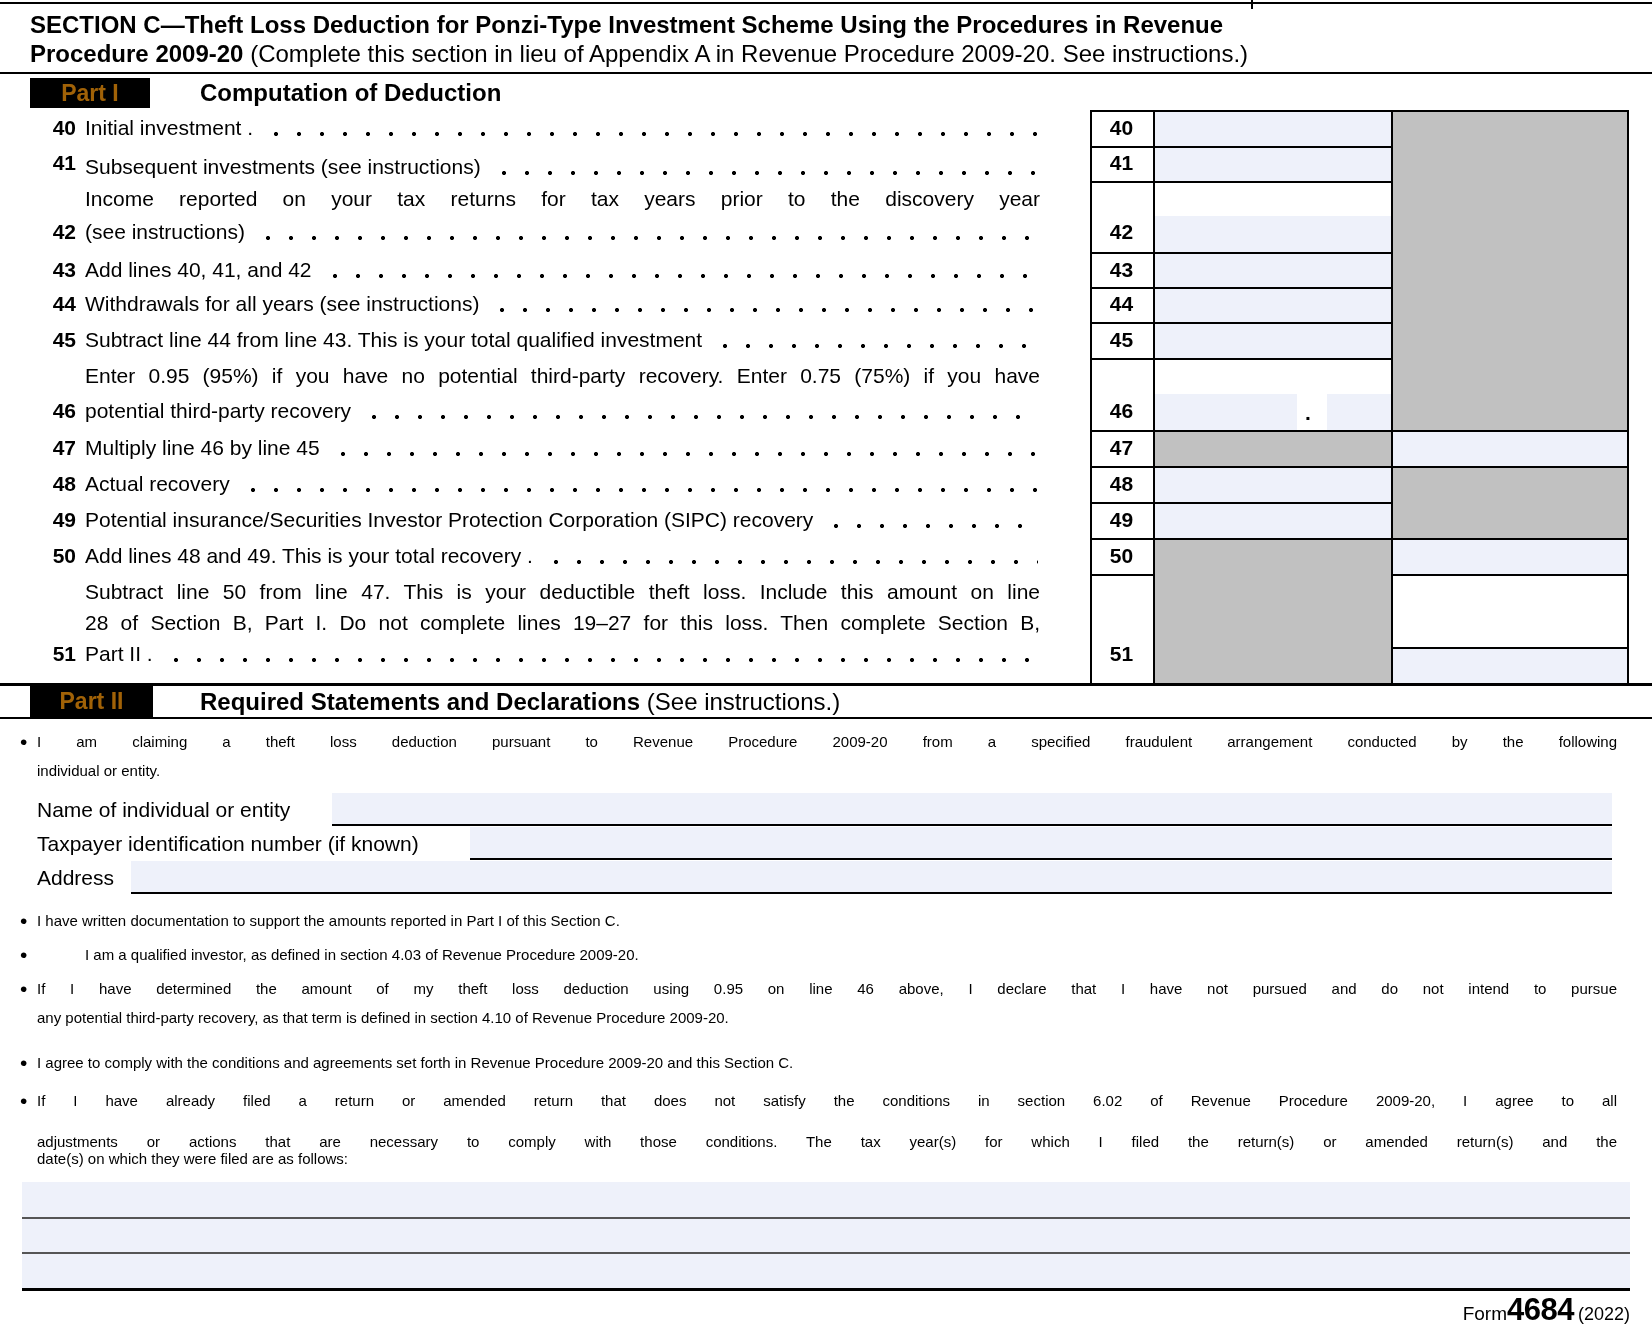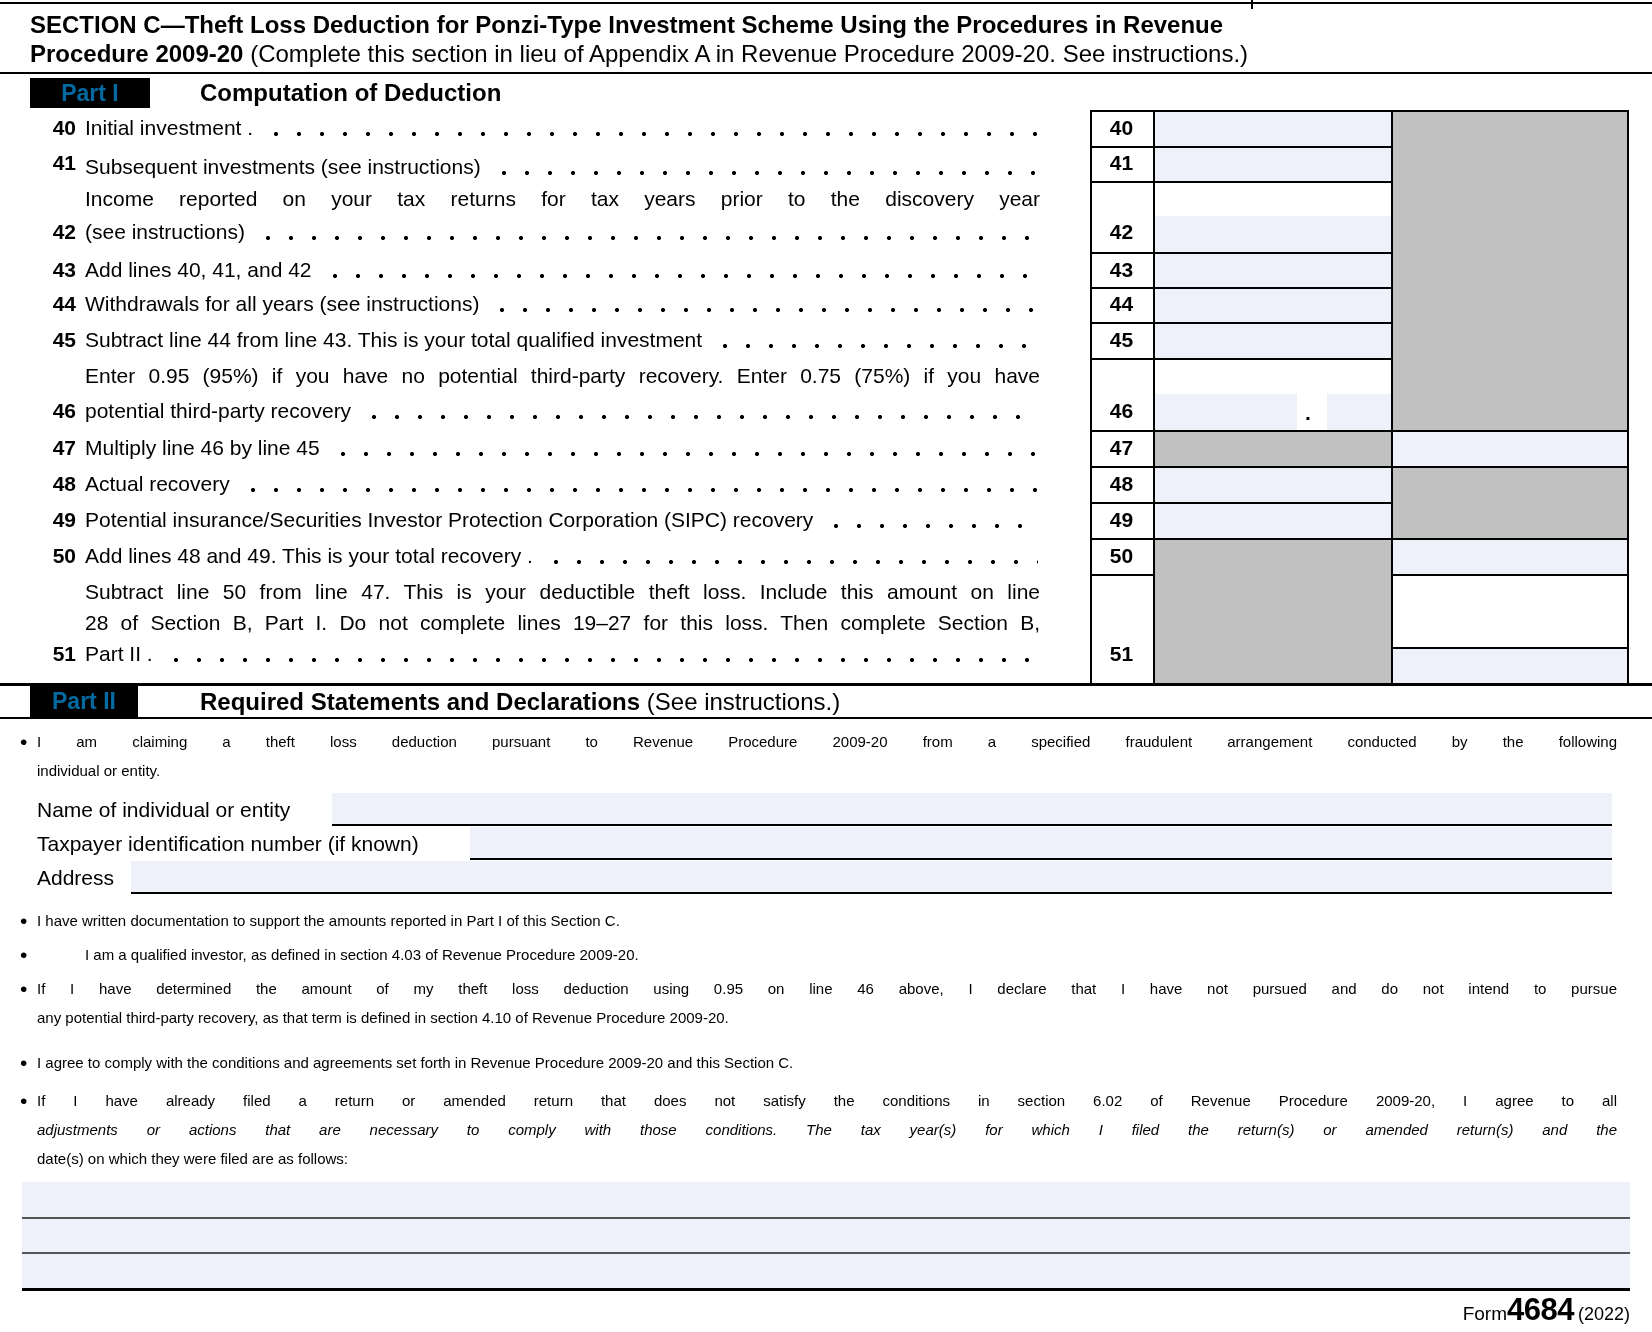--- a/index.html
+++ b/index.html
@@ -3,21 +3,21 @@
 <meta charset="utf-8">
 <style>
   html,body{margin:0;padding:0;background:#fff;}
   #canvas{position:relative;width:1652px;height:1332px;background:#fff;overflow:hidden;
           font-family:"Liberation Sans",sans-serif;color:#000;}
   .abs{position:absolute;}
   .hline{position:absolute;background:#000;}
   .vline{position:absolute;background:#000;}
   .hdr1{font-weight:bold;font-size:24px;line-height:28px;white-space:nowrap;}
   .hdr2{font-size:24px;line-height:28px;white-space:nowrap;}
-  .partbox{background:#000;color:#0369a1;font-weight:bold;font-size:23px;
+  .partbox{background:#000;color:#a16207;font-weight:bold;font-size:23px;
            display:flex;align-items:center;justify-content:center;}
   .parttitle{font-size:24px;line-height:30px;white-space:nowrap;}
   .parttitle b{font-weight:bold;}
   .numlab{position:absolute;font-weight:bold;font-size:21px;text-align:center;line-height:28px;}
   .descline{position:absolute;left:85px;width:955px;height:28px;font-size:21px;line-height:28px;}
   .descflex{display:flex;align-items:stretch;}
   .descflex .txt{white-space:nowrap;}
   .leader{flex:1 1 auto;margin-left:12px;margin-right:2px;
           background-image:radial-gradient(circle at 11px 20px,#000 1.8px,rgba(0,0,0,0) 2.3px);
           background-size:23px 28px;background-repeat:repeat-x;}
@@ -162,21 +162,21 @@
       <div class="descline just" style="top: 578px; position: absolute;">Subtract line 50 from line 47. This is your deductible theft loss. Include this amount on line</div>
       <div class="descline just" style="top: 609px; position: absolute;">28 of Section B, Part I. Do not complete lines 19–27 for this loss. Then complete Section B,</div>
       <div class="descline descflex" style="top: 640px; position: absolute;">
         <span class="txt">Part II .</span>
         <span class="leader"></span>
       </div>
     </div>
 
   <div class="hline" style="left:0;top:683px;width:1652px;height:3px;"></div>
 
-  <div class="abs partbox" style="left:30px;top:686px;width:108px;height:31px;">
+  <div class="abs partbox" style="left:30px;top:686px;width:123px;height:31px;">
     <span>Part II</span>
   </div>
   <div class="abs parttitle" style="left:200px;top:687px;">
     <b>Required Statements and Declarations</b><span> (See instructions.)</span>
   </div>
   <div class="hline" style="left:0;top:717px;width:1652px;height:2px;"></div>
 
   <div id="p2content">
       <div class="bmark" style="left: 20px; top: 727px; position: absolute;">•</div>
       <div style="left: 37px; top: 727px; width: 1580px; height: 58px; position: absolute;">
@@ -196,21 +196,21 @@
         <div class="bullet-line just" style="top: 0px; position: absolute;">If I have determined the amount of my theft loss deduction using 0.95 on line 46 above, I declare that I have not pursued and do not intend to pursue</div>
         <div class="bullet-line" style="top: 29px; position: absolute;">any potential third-party recovery, as that term is defined in section 4.10 of Revenue Procedure 2009-20.</div>
       </div>
       <div class="bmark" style="left: 20px; top: 1048px; position: absolute;">•</div>
       <div style="left: 37px; top: 1048px; width: 1580px; height: 29px; position: absolute;">
         <div class="bullet-line" style="top: 0px; position: absolute;">I agree to comply with the conditions and agreements set forth in Revenue Procedure 2009-20 and this Section C.</div>
       </div>
       <div class="bmark" style="left: 20px; top: 1086px; position: absolute;">•</div>
       <div style="left: 37px; top: 1086px; width: 1580px; height: 87px; position: absolute;">
         <div class="bullet-line just" style="top: 0px; position: absolute;">If I have already filed a return or amended return that does not satisfy the conditions in section 6.02 of Revenue Procedure 2009-20, I agree to all</div>
-        <div class="bullet-line just" style="top: 29px; position: absolute; font-style: italic;">adjustments or actions that are necessary to comply with those conditions. The tax year(s) for which I filed the return(s) or amended return(s) and the</div>
+        <div class="bullet-line just" style="top: 41px; position: absolute;">adjustments or actions that are necessary to comply with those conditions. The tax year(s) for which I filed the return(s) or amended return(s) and the</div>
         <div class="bullet-line" style="top: 58px; position: absolute;">date(s) on which they were filed are as follows:</div>
       </div>
       <div class="fieldlab" style="top: 796px; position: absolute;">Name of individual or entity</div>
       <div class="fieldbox" style="left: 332px; top: 793px; width: 1280px; background: rgb(238, 241, 250); position: absolute;"></div>
       <div class="fieldlab" style="top: 830px; position: absolute;">Taxpayer identification number (if known)</div>
       <div class="fieldbox" style="left: 470px; top: 827px; width: 1142px; background: rgb(238, 241, 250); position: absolute;"></div>
       <div class="fieldlab" style="top: 864px; position: absolute;">Address</div>
       <div class="fieldbox" style="left: 131px; top: 861px; width: 1481px; background: rgb(238, 241, 250); position: absolute;"></div>
       <div class="band" style="top: 1182px; height: 35px; background: rgb(238, 241, 250); position: absolute;"></div>
       <div class="band" style="top: 1219px; height: 33px; background: rgb(238, 241, 250); position: absolute;"></div>

